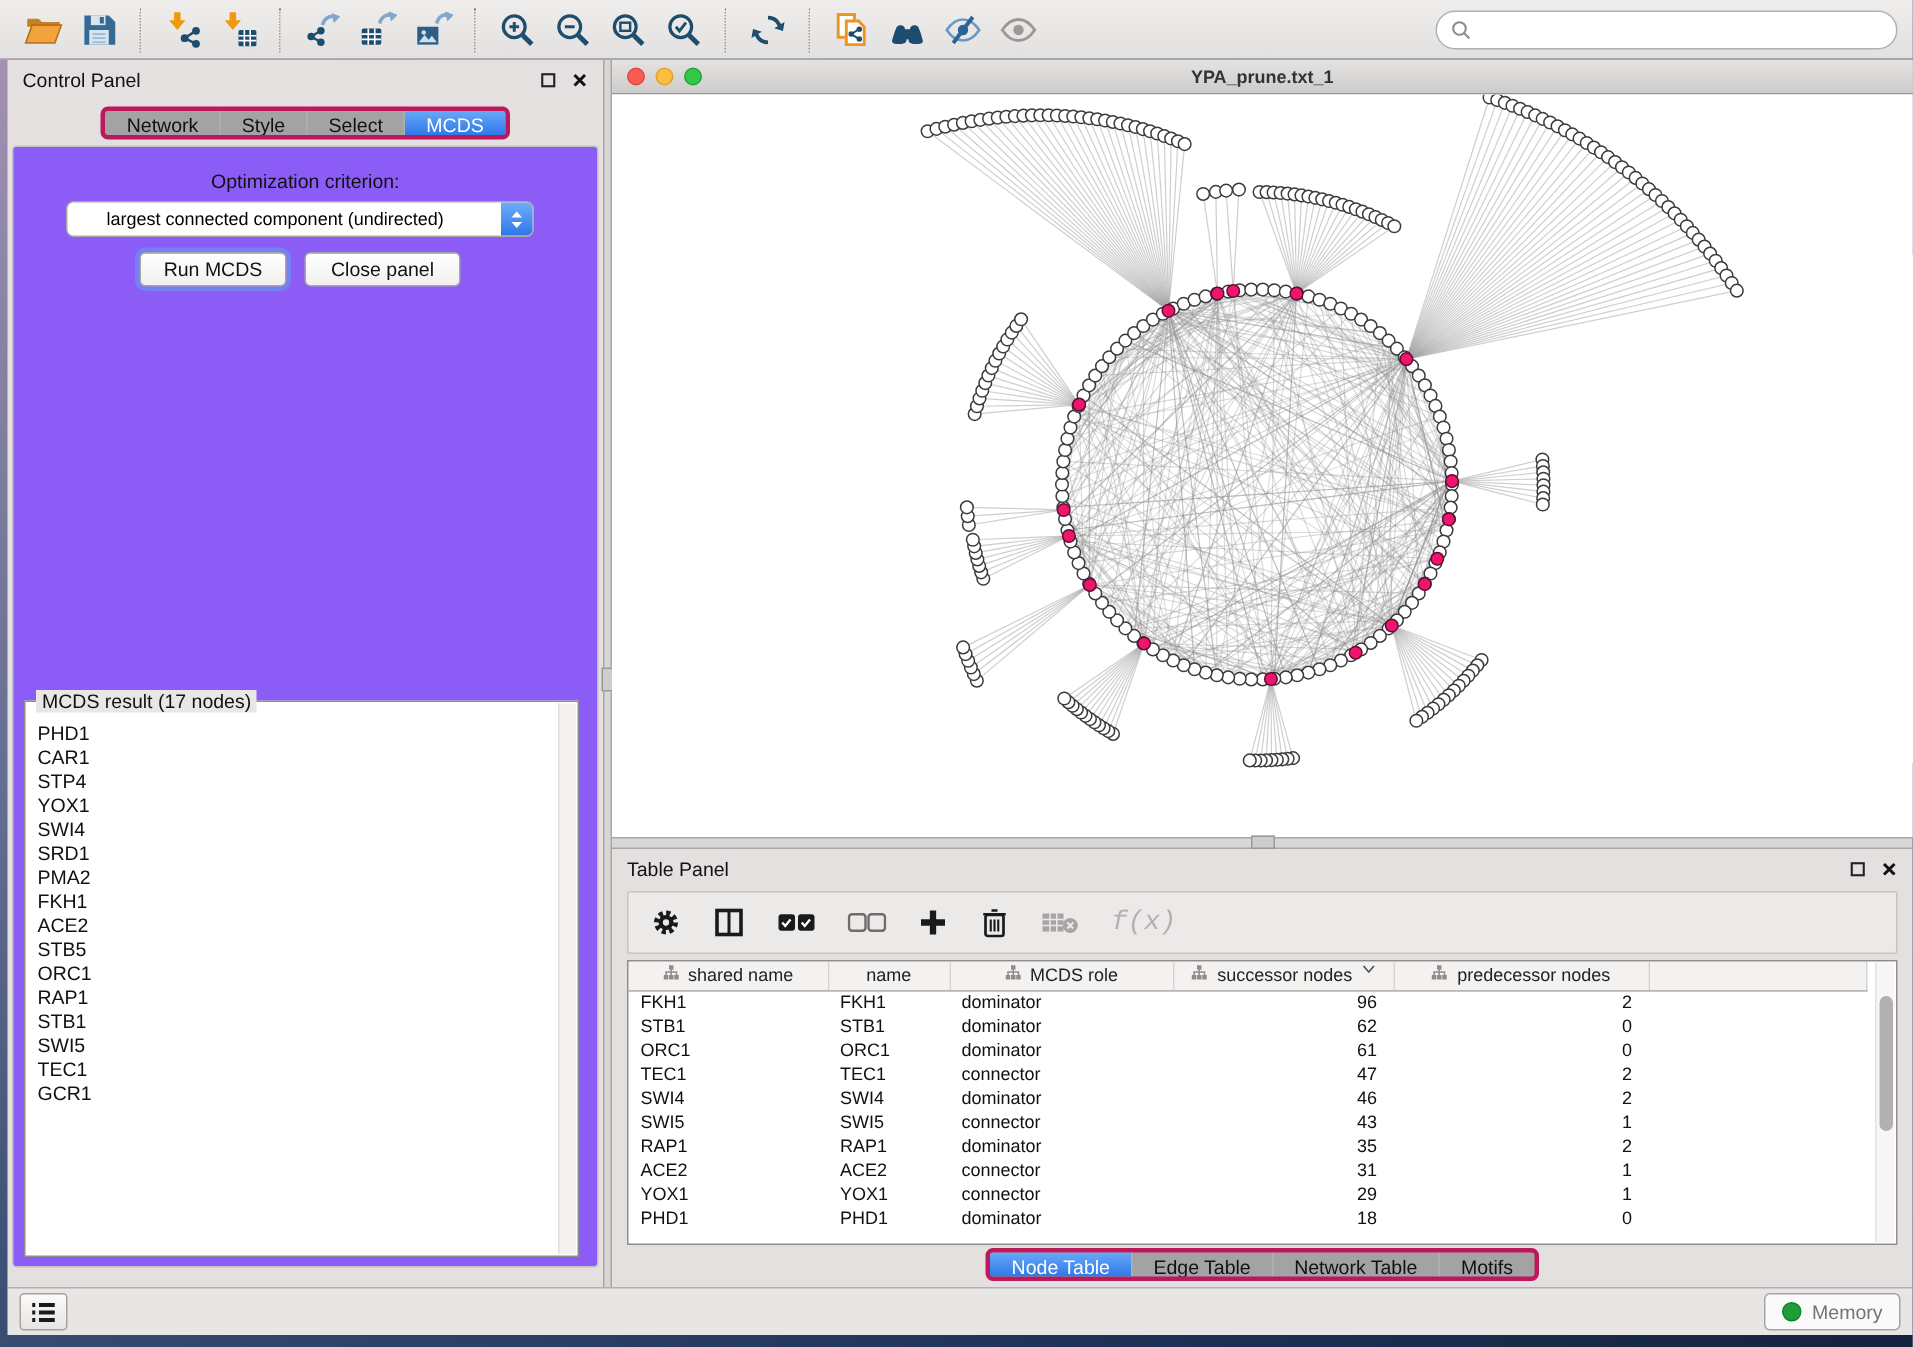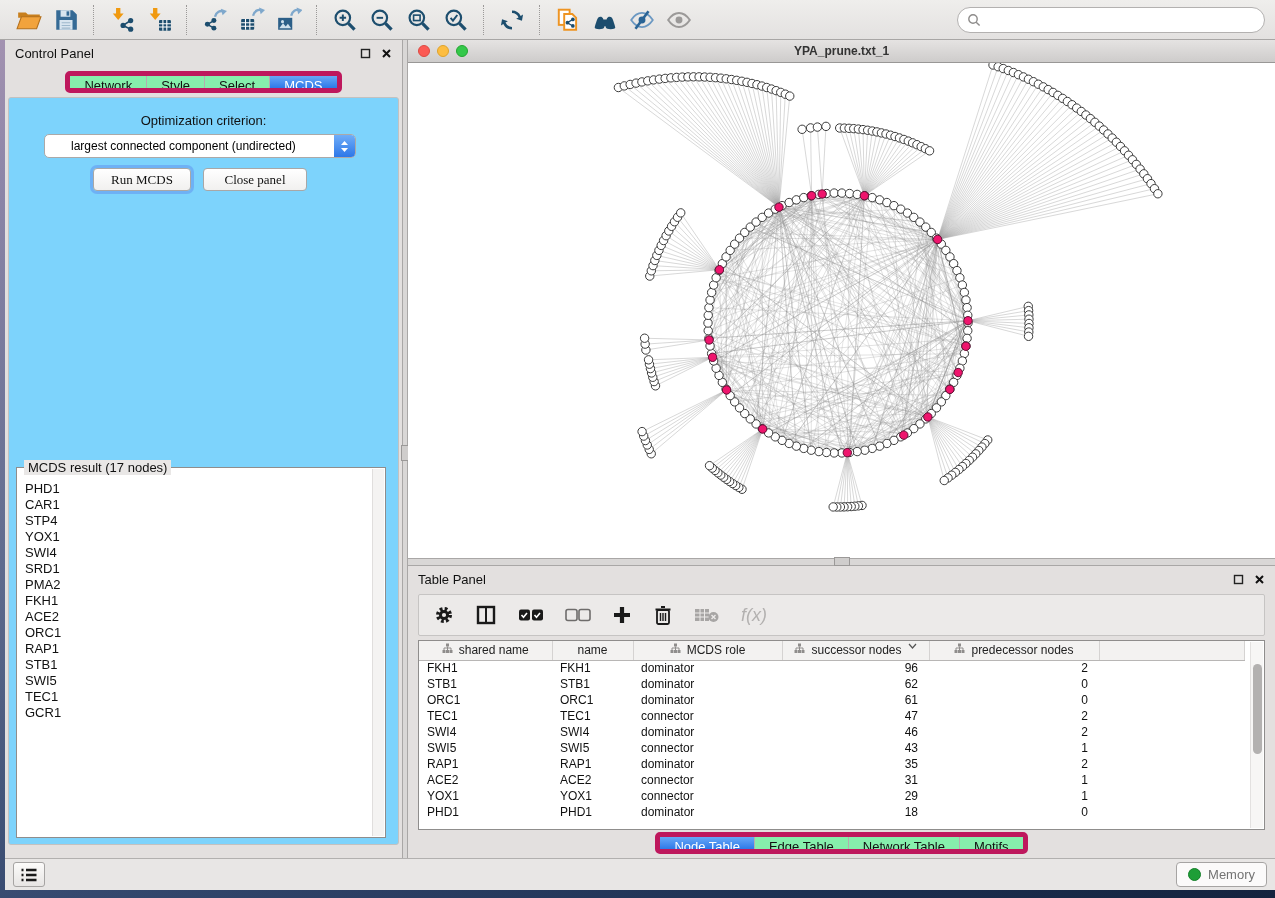--- a/index.html
+++ b/index.html
@@ -18,35 +18,35 @@
     border-radius:13px;display:flex;align-items:center;padding:0 9px;gap:6px}
   #search-box input{border:none;outline:none;flex:1;font-size:13px;font-family:"Liberation Sans",sans-serif;background:transparent}
 
   
   #control-panel{position:absolute;left:5px;top:40px;width:397px;height:818px;background:#e3e0df}
   .panel-header{height:26px;display:flex;align-items:center;padding:0 10px;font-size:13px;color:#111}
   .win-icons{margin-left:auto;display:flex;gap:10px;align-items:center}
   .win-icons svg{display:block}
   .tabrow{position:absolute;left:0;right:0;display:flex;justify-content:center}
   #cp-tabs{top:31px}
-  .tabwrap{display:flex;border:5px solid #be185d;border-radius:5px;overflow:hidden;background:#86efac;height:22px}
+  .tabwrap{display:flex;border:3px solid #be185d;border-radius:5px;overflow:hidden;background:#a3a3a3;height:22px}
   .seg{padding:0 14px;line-height:20px;font-size:13px;color:#111;border-left:1px solid #b2b0af;white-space:nowrap}
   .seg:first-child{border-left:none}
   .seg.active{background:linear-gradient(#67a8f8,#2e79e8);color:#fff}
   #cp-content{position:absolute;left:3px;right:3px;top:57px;bottom:13px;
-    background:#7dd3fc;border:1px solid #c3c1c0;border-radius:3px}
+    background:#8b5cf6;border:1px solid #c3c1c0;border-radius:3px}
   #opt-label{margin-top:15px;text-align:center;font-size:13px;color:#111}
   #opt-dropdown{position:absolute;left:35px;top:36px;width:312px;height:24px;background:#fff;
     border:1px solid #aba9a8;border-radius:5px;display:flex;align-items:center}
   #opt-dropdown .dd-text{flex:1;font-size:12px;padding-left:26px;white-space:nowrap;overflow:hidden}
   .dd-btn{width:21px;height:22px;margin:0;border-radius:0 4px 4px 0;
     background:linear-gradient(#6fadf8,#2d77e8);display:flex;flex-direction:column;
     align-items:center;justify-content:center;gap:1px}
   .btn{height:23px;background:linear-gradient(#ffffff,#f1f0ef);border:1px solid #a9a7a6;
-    border-radius:4px;font-size:13px;font-family:Liberation Serif, serif;color:#111;
+    border-radius:4px;font-size:13px;font-family:Liberation Sans, sans-serif;color:#111;
     display:flex;align-items:center;justify-content:center}
   #run-btn{position:absolute;left:84px;top:70px;width:98px;box-shadow:0 0 0 3px rgba(100,155,240,.6)}
   #closepanel-btn{position:absolute;left:194px;top:70px;width:104px}
   #mcds-box{position:absolute;left:7px;top:369px;width:370px;height:371px;background:#fff;border:1px solid #8f8d8c}
   #mcds-legend{position:absolute;top:-8px;left:7px;background:#e9e7e6;padding:0 4px;font-size:13px;color:#111}
   #mcds-list{position:absolute;left:0;top:0;bottom:0;right:13px;padding:13px 0 0 8px;
     font-size:13px;line-height:16px;color:#111;overflow:hidden}
   #mcds-scroll{position:absolute;top:1px;bottom:1px;right:1px;width:12px;background:#f4f3f2;border-left:1px solid #e0dedd}
 
   
@@ -65,21 +65,21 @@
   .tl.red{left:10px;background:#fc5a54;border:1px solid #dd4a42}
   .tl.yellow{left:29px;background:#fdbd40;border:1px solid #dfa32b}
   .tl.green{left:48px;background:#34c84a;border:1px solid #24a631}
   #net-canvas{position:absolute;left:0;top:23px;right:0;bottom:0;background:#fff;overflow:hidden}
 
   
   #table-panel{position:absolute;left:408px;top:566px;width:867px;height:292px;background:#e3e0df}
   #tbl-toolbar{position:absolute;left:10px;right:10px;top:28px;height:42px;background:#eceae9;
     border:1px solid #c6c4c3;border-radius:2px;display:flex;align-items:center;gap:21px;padding:0 15px}
   #tbl-toolbar .ti{display:flex;align-items:center;justify-content:center}
-  #fx-label{font-family:Liberation Sans, sans-serif;font-style:italic;font-size:18px;color:#b3b1b0}
+  #fx-label{font-family:Liberation Mono, monospace;font-style:italic;font-size:18px;color:#b3b1b0}
   #tbl-wrap{position:absolute;left:10px;right:10px;top:74px;bottom:28px;background:#fff;border:1px solid #8f8d8c;overflow:hidden}
   #node-table{border-collapse:collapse;table-layout:fixed;width:826px}
   #node-table th{height:19px;background:#f3f2f1;border-right:1px solid #d5d3d2;border-bottom:1px solid #b8b6b5;
     font-weight:400;font-size:12px;color:#222;padding:0;white-space:nowrap;overflow:hidden}
   #node-table th .thc{display:flex;align-items:flex-start;justify-content:center;gap:6px}
   #node-table td{height:16px;padding:0 8px;font-size:12px;color:#111;white-space:nowrap;overflow:hidden}
   #node-table td.num{text-align:right;padding-right:11px}
   .tbl-scrollbar{position:absolute;top:1px;right:1px;bottom:1px;width:13px;background:#f7f6f5;border-left:1px solid #e3e1e0}
   .tbl-scrollbar .thumb{position:absolute;top:22px;left:2px;width:9px;height:90px;background:#b3b1b0;border-radius:5px}
   #tbl-tabs{bottom:4px}
@@ -285,20 +285,21 @@
       <div id="mcds-list">
           <div>PHD1</div>
           <div>CAR1</div>
           <div>STP4</div>
           <div>YOX1</div>
           <div>SWI4</div>
           <div>SRD1</div>
           <div>PMA2</div>
           <div>FKH1</div>
           <div>ACE2</div>
+          <div>STB5</div>
           <div>ORC1</div>
           <div>RAP1</div>
           <div>STB1</div>
           <div>SWI5</div>
           <div>TEC1</div>
           <div>GCR1</div>
         </div>
       <div id="mcds-scroll"></div>
     </div>
   </div>

